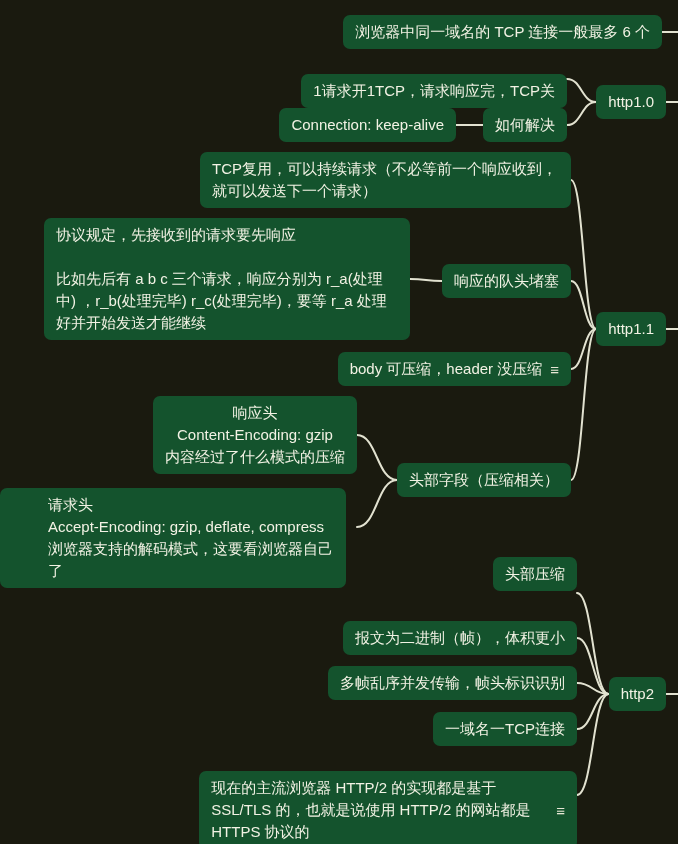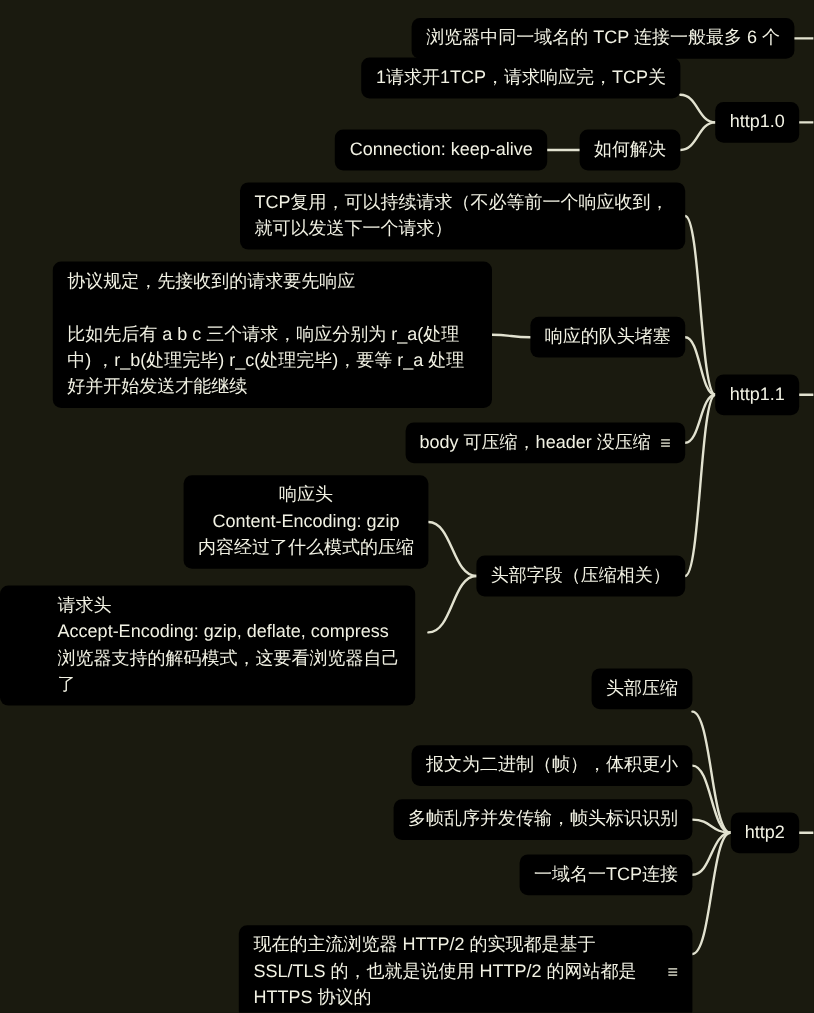--- a/index.html
+++ b/index.html
@@ -13,21 +13,21 @@
   }
   #edges-svg {
     position: absolute;
     left: 0; top: 0;
     width: 678px; height: 844px;
     pointer-events: none;
   }
   .node {
     position: absolute;
     box-sizing: border-box;
-    background: #000000;
+    background: #14532d;
     color: #f2f2e4;
     border-radius: 7px;
     padding: 6px 12px;
     font-size: 15px;
     line-height: 22px;
     white-space: pre-wrap;
     cursor: pointer;
   }
   .nowrap { white-space: nowrap; }
   .hasicon {
@@ -64,21 +64,21 @@
       <path d="M 577 593 C 592.8125 593, 592.8125 694, 608.625 694" fill="none" stroke="#e2e2d0" stroke-width="2" stroke-linecap="round"></path>
       <path d="M 577 638 C 592.8125 638, 592.8125 694, 608.625 694" fill="none" stroke="#e2e2d0" stroke-width="2" stroke-linecap="round"></path>
       <path d="M 577 683 C 592.8125 683, 592.8125 694, 608.625 694" fill="none" stroke="#e2e2d0" stroke-width="2" stroke-linecap="round"></path>
       <path d="M 577 729 C 592.8125 729, 592.8125 694, 608.625 694" fill="none" stroke="#e2e2d0" stroke-width="2" stroke-linecap="round"></path>
       <path d="M 577 795 C 592.8125 795, 592.8125 694, 608.625 694" fill="none" stroke="#e2e2d0" stroke-width="2" stroke-linecap="round"></path>
       <path d="M 666 694 C 676 694, 668 694, 678 694" fill="none" stroke="#e2e2d0" stroke-width="2" stroke-linecap="round"></path>
     </svg>
 
   <div class="node nowrap" style="right:16px; top:15px;">浏览器中同一域名的 TCP 连接一般最多 6 个</div>
 
-  <div class="node nowrap" style="right:111px; top:48px;text-align:center;">1请求开1TCP，请求响应完，TCP关</div>
+  <div class="node nowrap" style="right:111px; top:74px;text-align:center;">1请求开1TCP，请求响应完，TCP关</div>
 
   <div class="node nowrap" style="right:222px; top:108px;">Connection: keep-alive</div>
 
   <div class="node nowrap" style="right:111px; top:108px;">如何解决</div>
 
   <div class="node nowrap" style="right:12px; top:85px;">http1.0</div>
 
   <div class="node" style="right:107px; top:152px; width:371px;">TCP复用，可以持续请求（不必等前一个响应收到，就可以发送下一个请求）</div>
 
   <div class="node" style="right:268px; top:218px; width:366px;">协议规定，先接收到的请求要先响应

